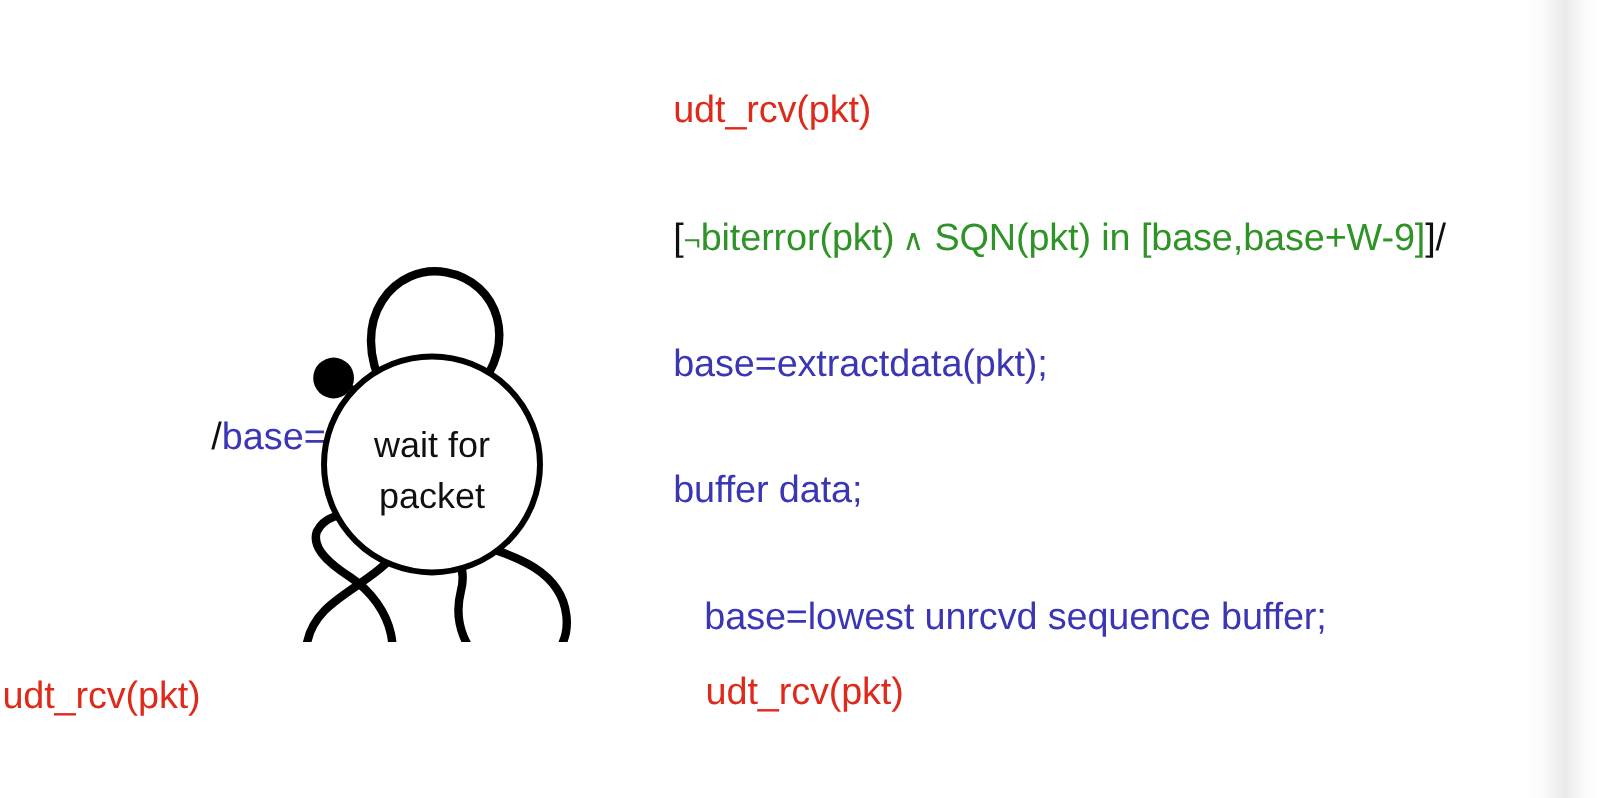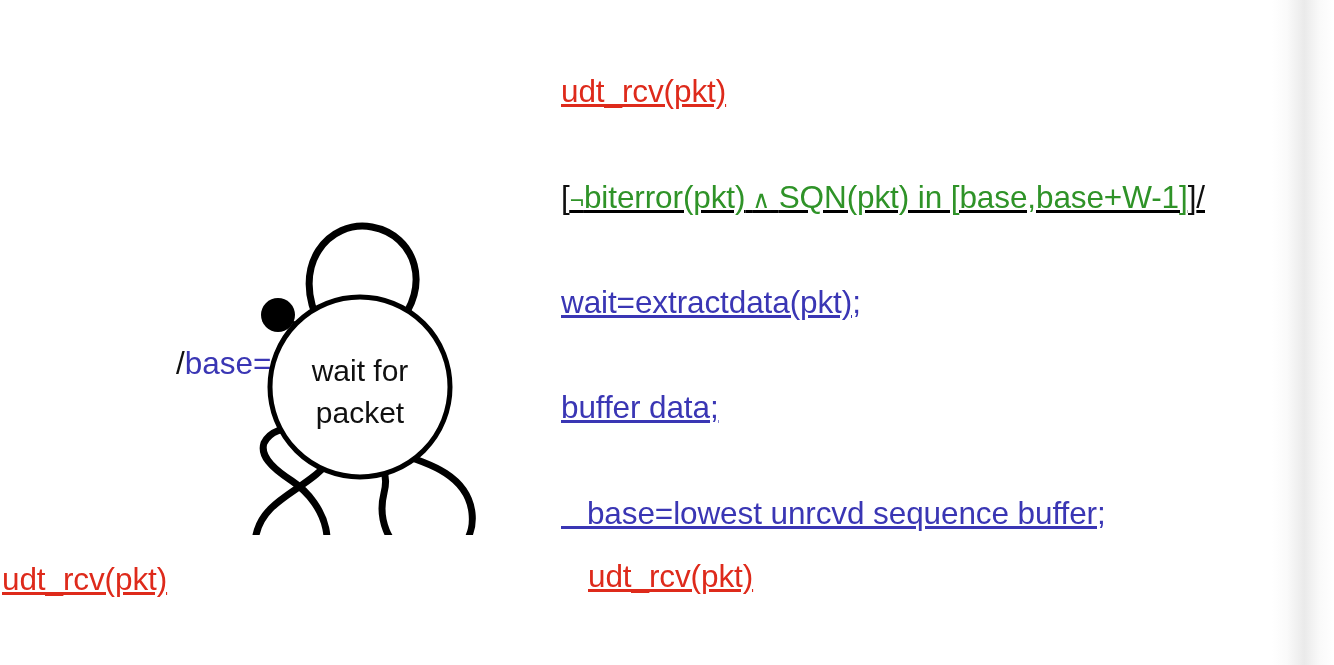--- a/index.html
+++ b/index.html
@@ -37,21 +37,20 @@
   .txtblock {
     position: absolute;
     white-space: pre;
     line-height: 1.115;
     letter-spacing: -0.1px;
   }
 
   .ln {
     display: block;
     white-space: pre;
-    text-decoration: underline;
   }
 
   
   .evt   { color: #de2a1b; }               
   .cond  { color: #2f9328; }               
   .act   { color: #3a36b4; }               
   .punct { color: #0f0f0f; }               
 
   .small-op { font-size: 0.78em; }
 
@@ -95,22 +94,22 @@
     fill: #101010;
   }
 </style>
 </head>
 <body>
 
 <div id="slide">
 
   <div class="txtblock" id="t-top">
     <span class="ln evt">udt_rcv(pkt)</span>
-    <span class="ln"><span class="punct">[</span><span class="cond small-op">¬</span><span class="cond">biterror(pkt)</span><span class="cond small-op"> </span><span class="cond small-op">∧</span><span class="cond"> </span><span class="cond">SQN(pkt) in [base,base+W-1]</span><span class="punct">]</span><span class="punct">/</span></span>
-    <span class="ln act">wait=extractdata(pkt);</span>
+    <span class="ln"><span class="punct">[</span><span class="cond small-op">¬</span><span class="cond">biterror(pkt)</span><span class="cond small-op"> </span><span class="cond small-op">∧</span><span class="cond"> </span><span class="cond">SQN(pkt) in [base,base+W-9]</span><span class="punct">]</span><span class="punct">/</span></span>
+    <span class="ln act">base=extractdata(pkt);</span>
     <span class="ln act">buffer data;</span>
     <span class="ln act">   base=lowest unrcvd sequence buffer;</span>
     
     
     
   </div>
 
   <div class="txtblock" id="t-left">
     <span class="ln evt">udt_rcv(pkt)</span>
     

